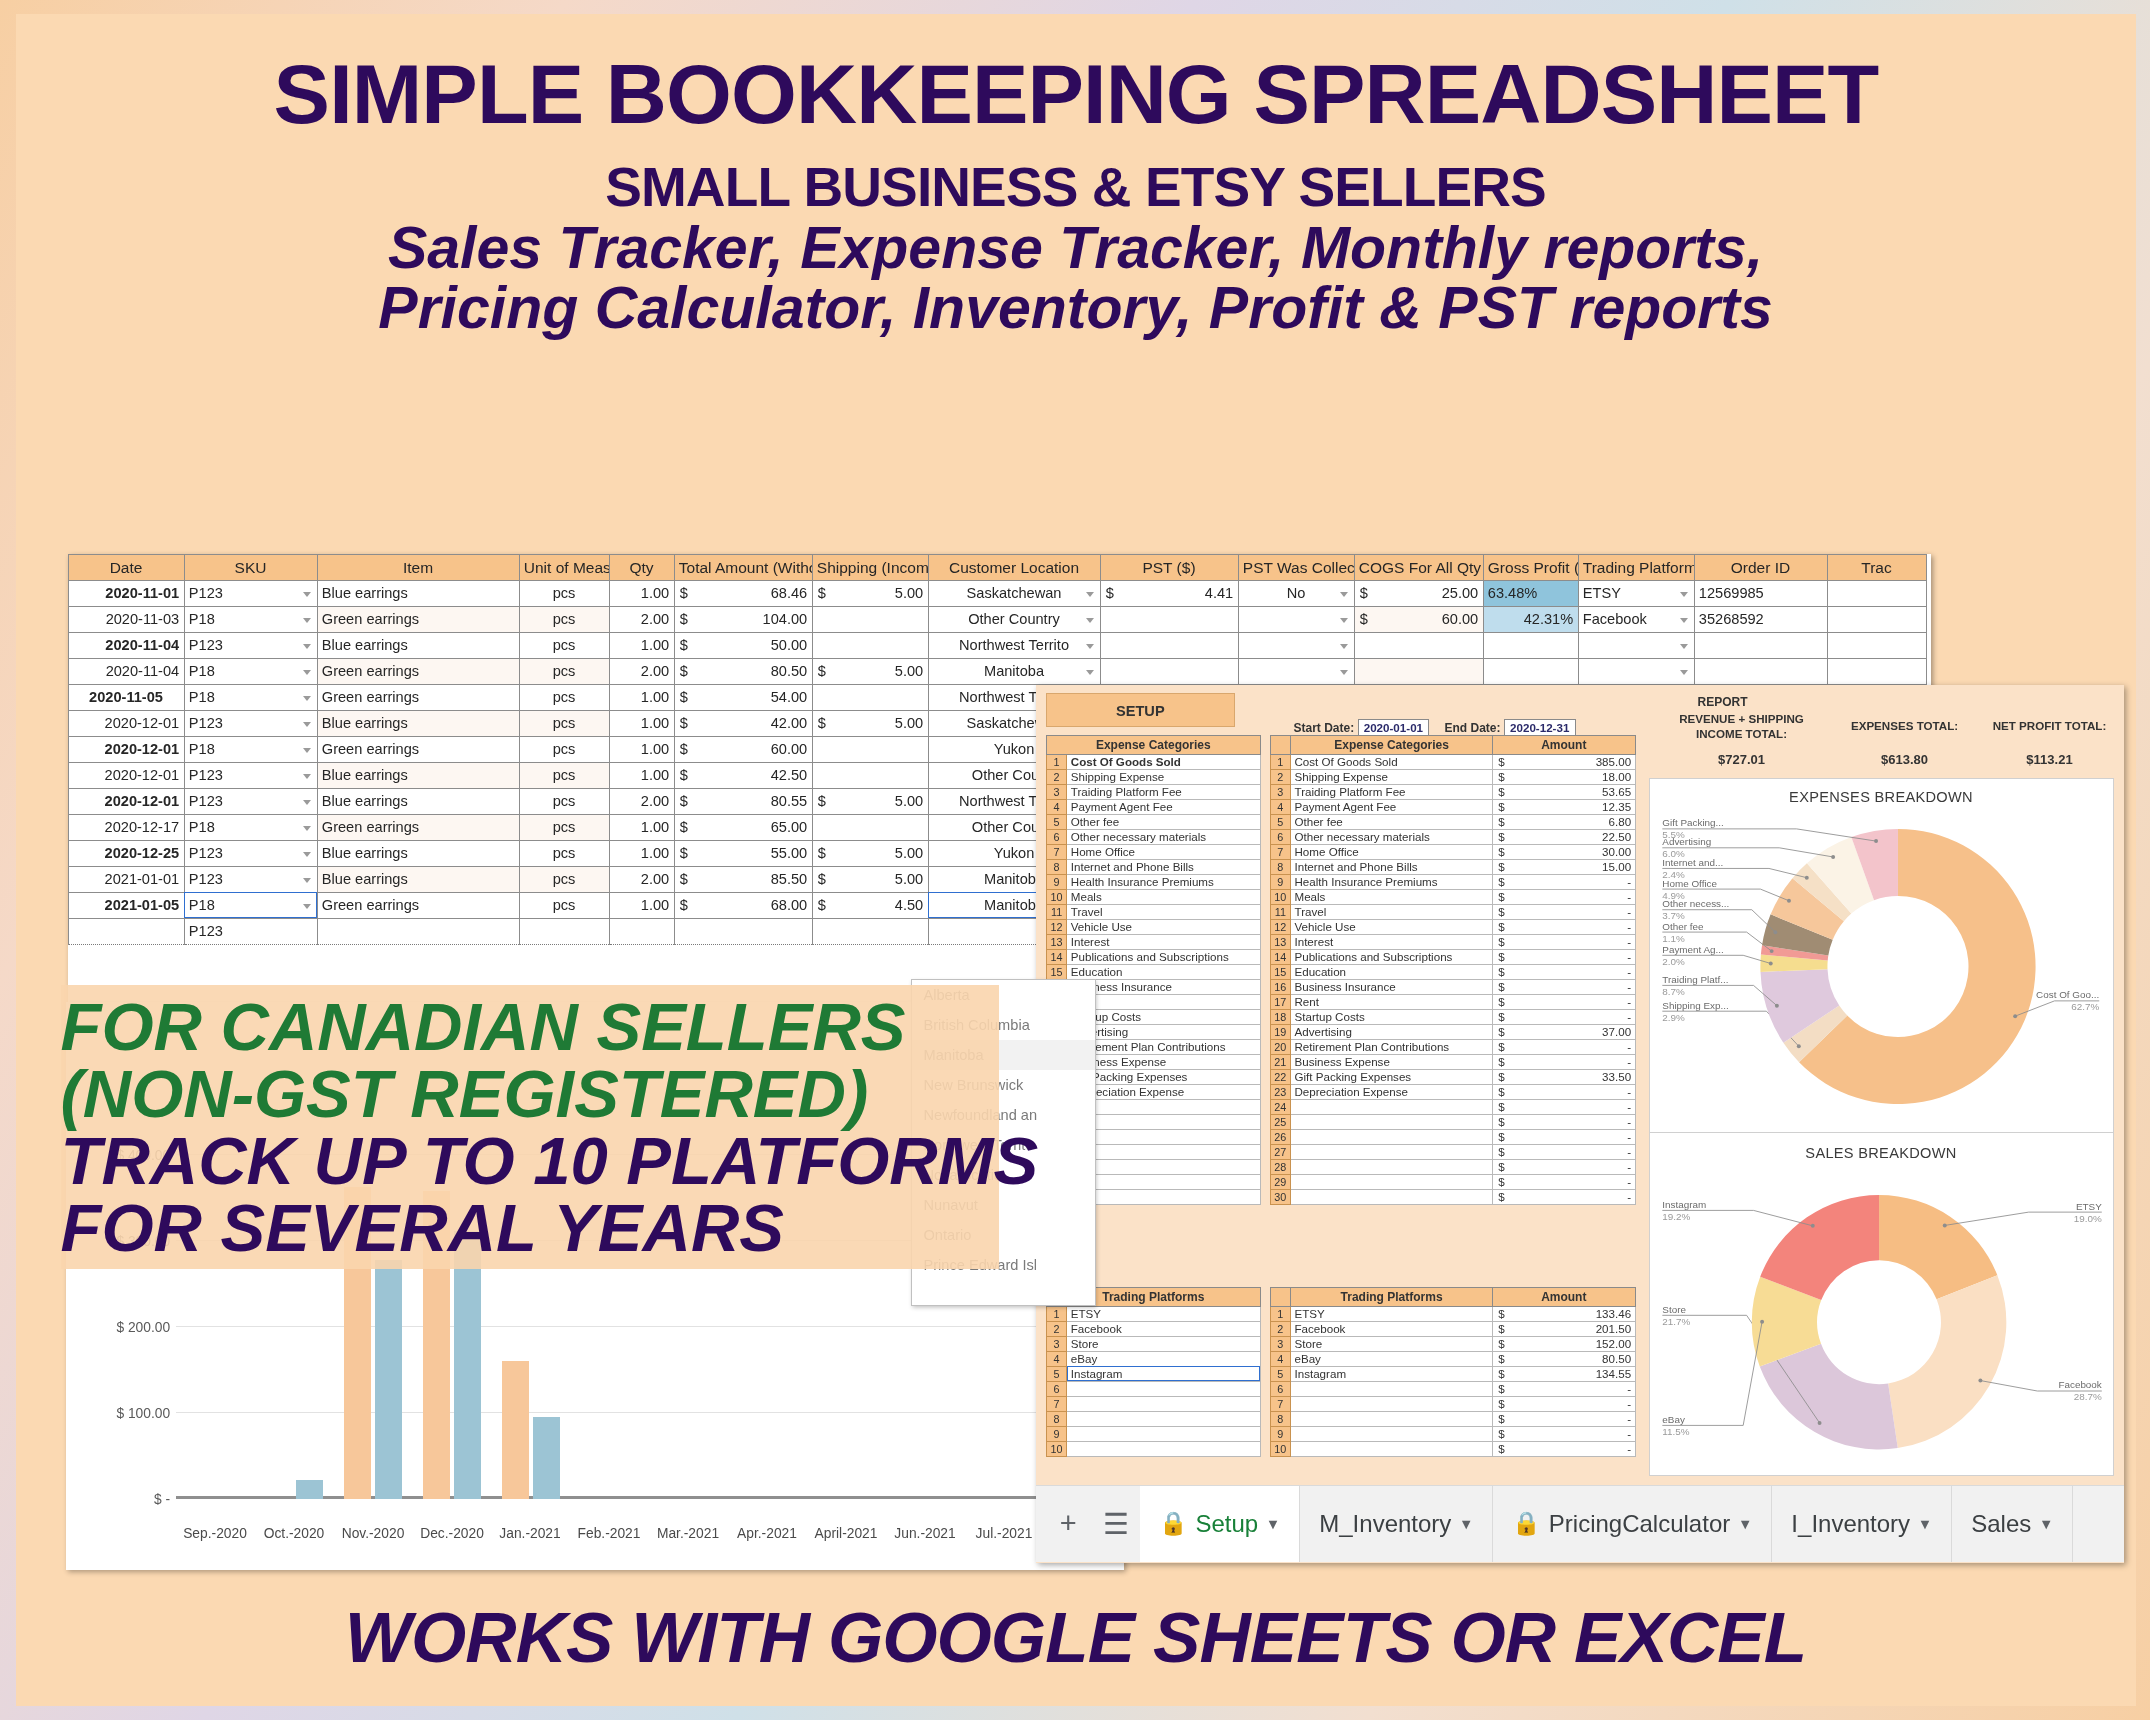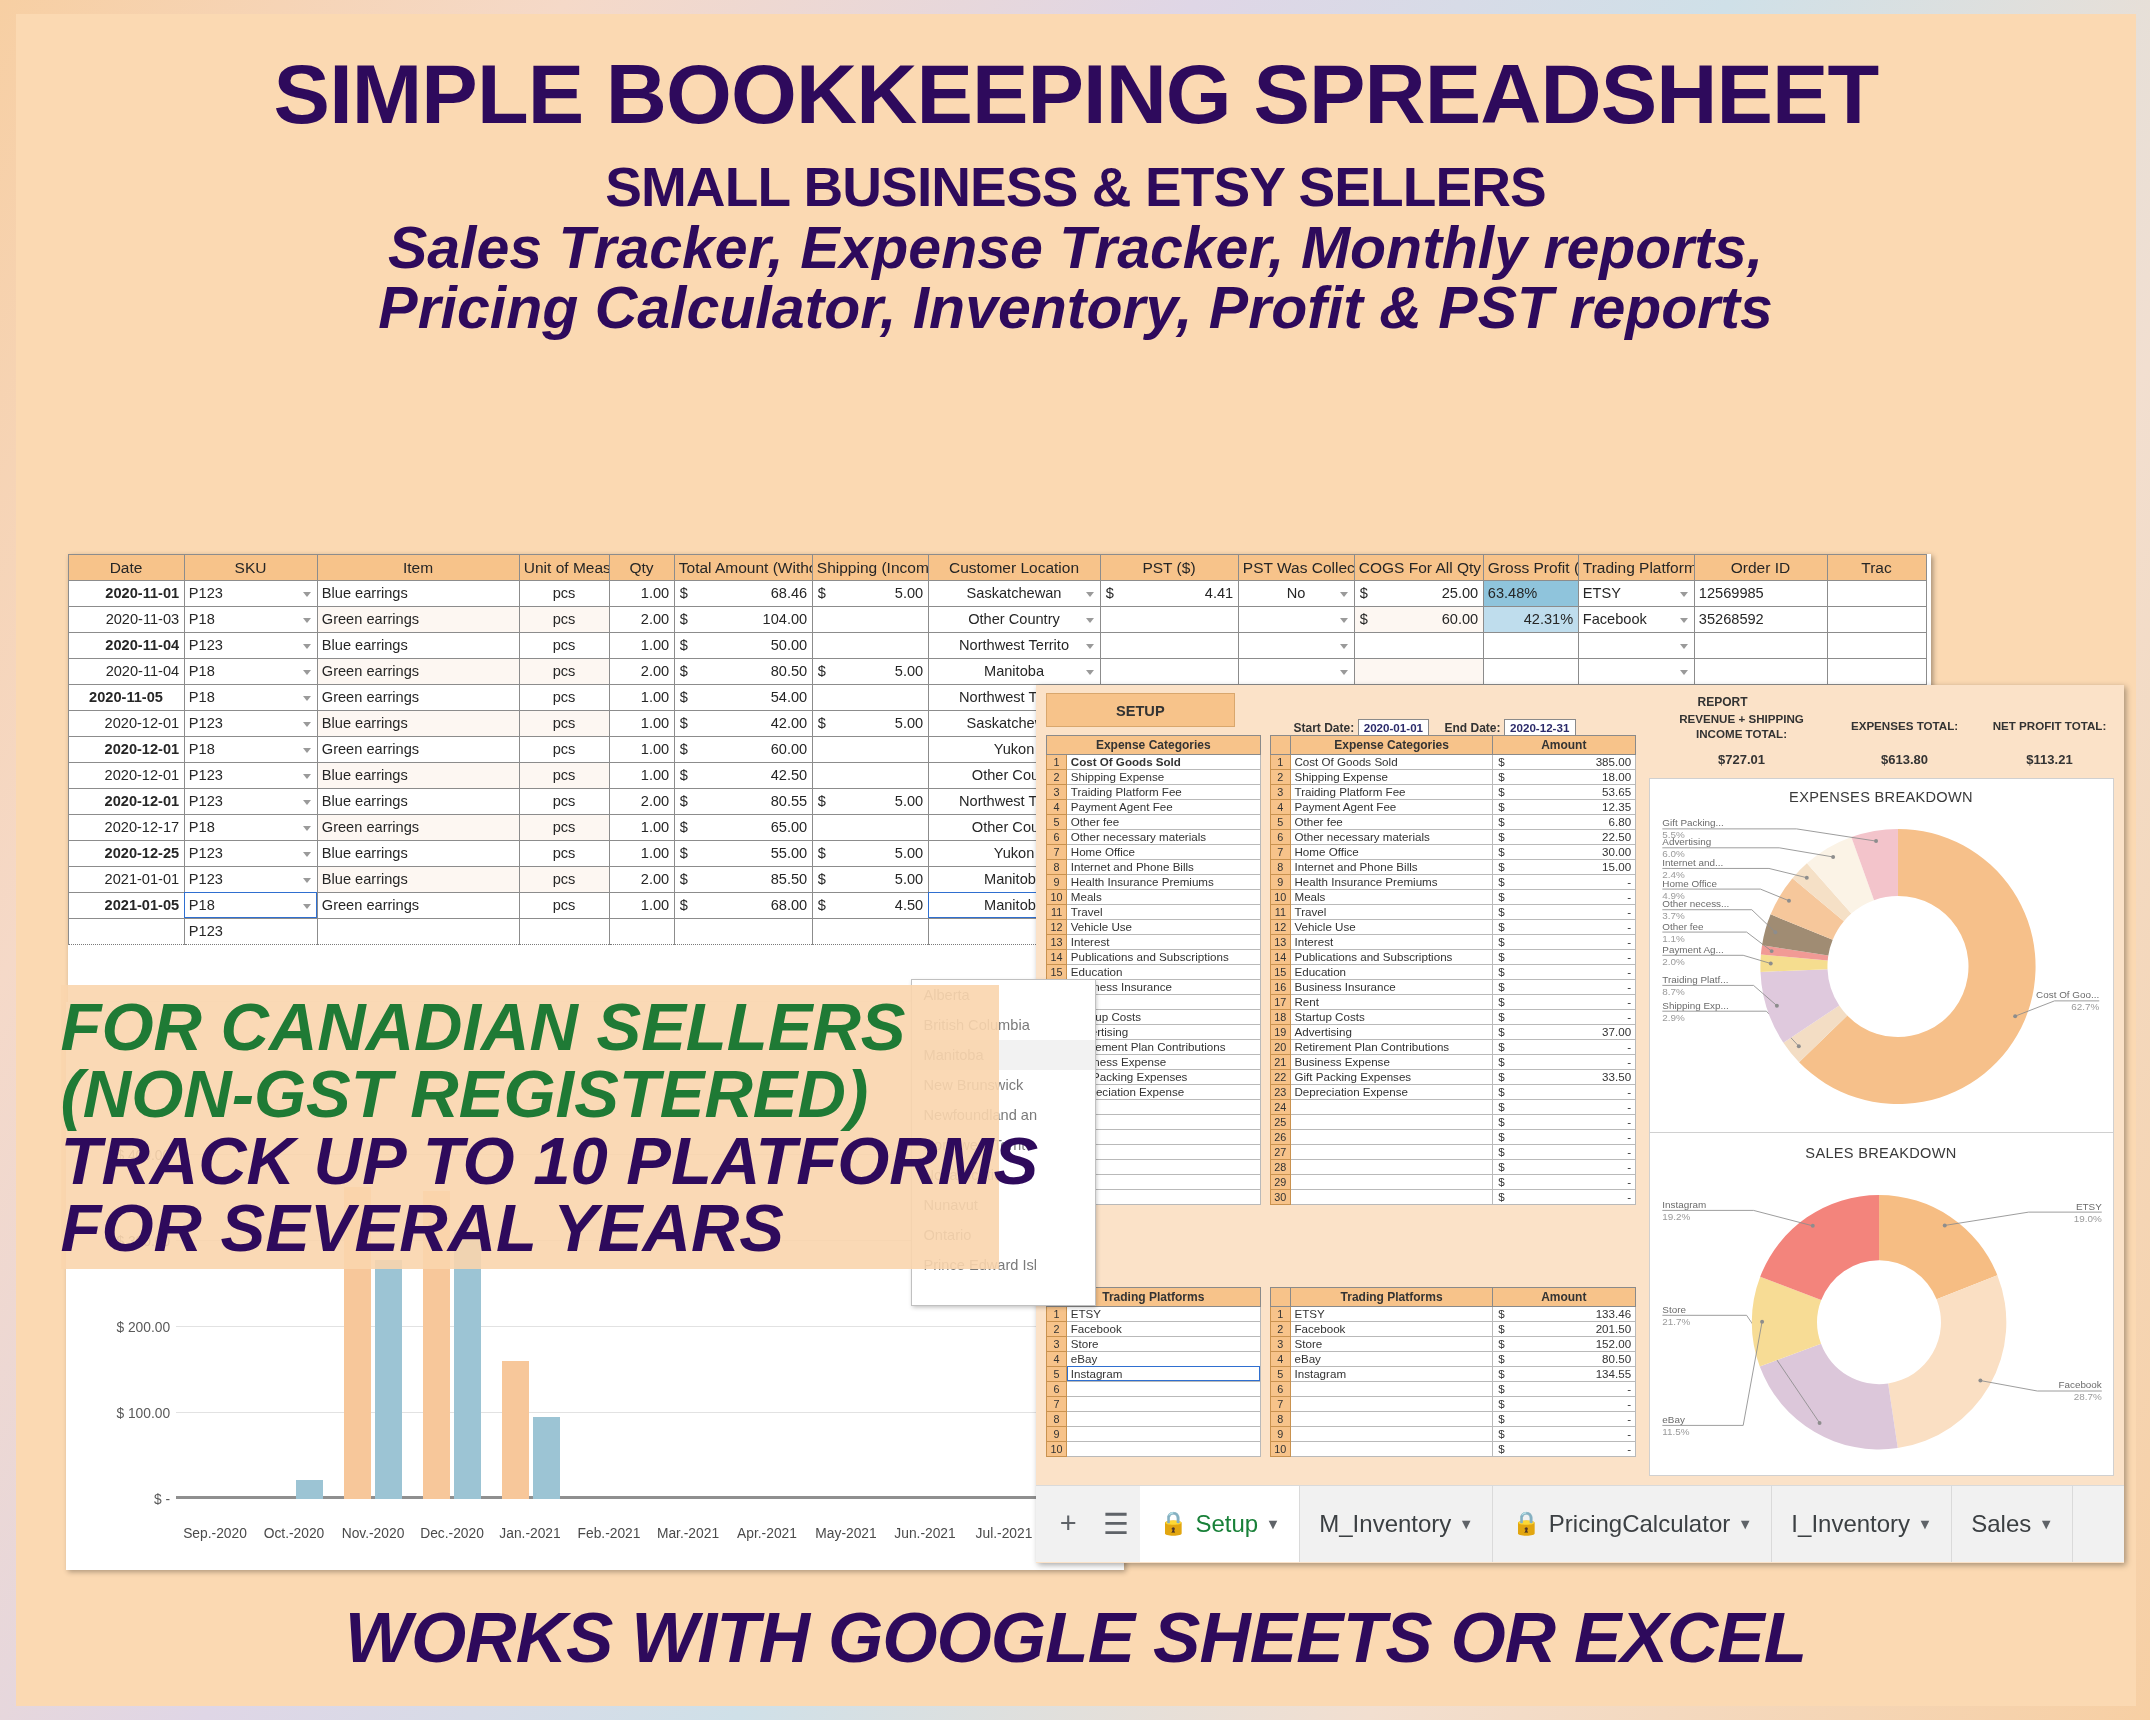--- a/index.html
+++ b/index.html
@@ -473,21 +473,21 @@
           <div class="xlab" style="left:256px">Nov.-2020</div>
           <div class="bar a" style="left:357px;height:308px;background:#f7c79a"></div>
           <div class="bar b" style="left:388px;height:268px;background:#9cc4d4"></div>
           <div class="xlab" style="left:335px">Dec.-2020</div>
           <div class="bar a" style="left:436px;height:138px;background:#f7c79a"></div>
           <div class="bar b" style="left:467px;height:82px;background:#9cc4d4"></div>
           <div class="xlab" style="left:413px">Jan.-2021</div>
           <div class="xlab" style="left:492px">Feb.-2021</div>
           <div class="xlab" style="left:571px">Mar.-2021</div>
           <div class="xlab" style="left:650px">Apr.-2021</div>
-          <div class="xlab" style="left:729px">May-2021</div>
+          <div class="xlab" style="left:729px">April-2021</div>
           <div class="xlab" style="left:808px">Jun.-2021</div>
           <div class="xlab" style="left:887px">Jul.-2021</div>
           <div class="xlab" style="left:965px">Aug.-2021</div>
         </div>
     </div>
 
     <div id="provPopup">
         <div class="">Alberta</div>
         <div class="">British Columbia</div>
         <div class="hi">Manitoba</div>

